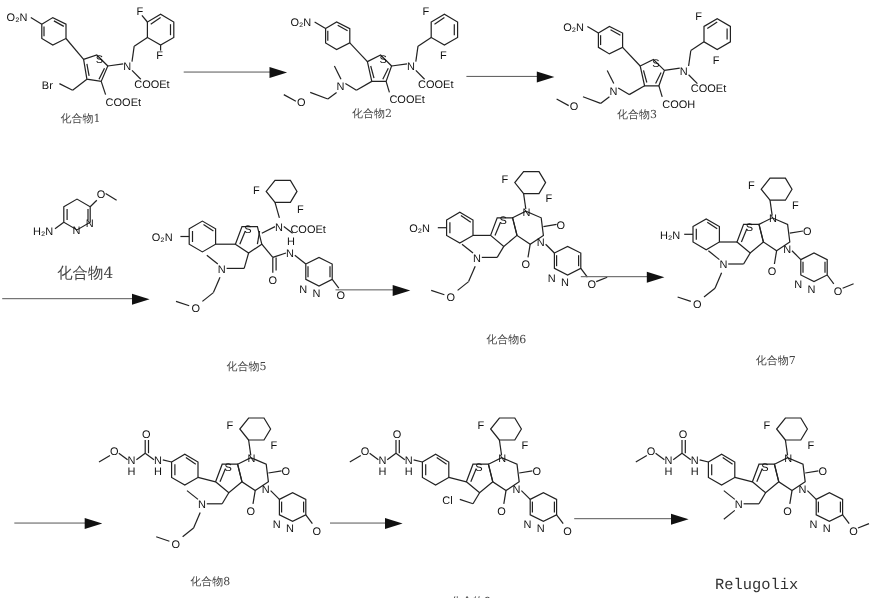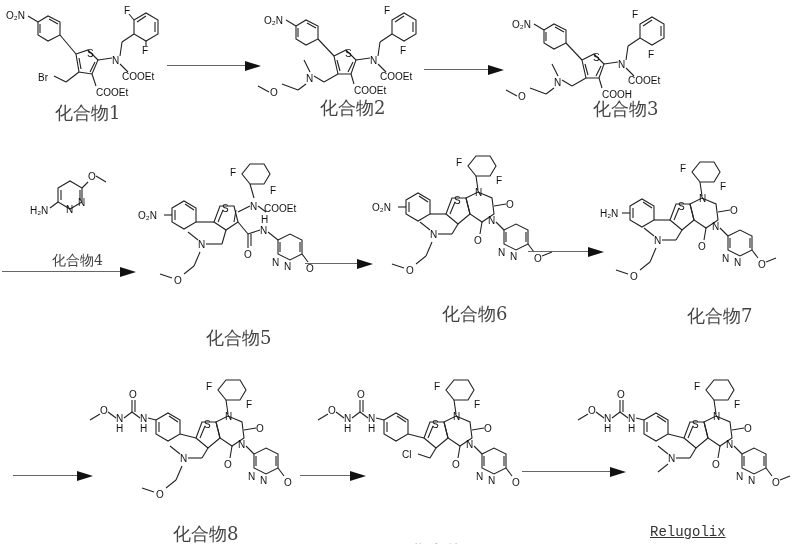--- a/index.html
+++ b/index.html
@@ -1,22 +1,22 @@
 <!DOCTYPE html>
 <html><head>
 <meta charset="utf-8">
 <style>
   html,body{margin:0;padding:0;background:#fff;}
   body{width:800px;height:544px;position:relative;overflow:hidden;font-family:"Liberation Sans",sans-serif;color:#222;}
   .mol{position:absolute;}
   .mol svg{display:block;overflow:visible;}
   .mol svg line,.mol svg polyline,.mol svg polygon{stroke:#222;stroke-width:1.1;fill:none;}
   .mol svg text{font-family:"Liberation Sans",sans-serif;font-size:10px;fill:#111;}
-  .lbl{position:absolute;font-family:"DejaVu Serif","Liberation Serif",serif;font-size:18px;color:#444;white-space:nowrap;}
-  .lbl.mono{font-family:"Liberation Mono","DejaVu Sans Mono",monospace;font-size:14px;color:#333;text-decoration:underline;}
+  .lbl{position:absolute;font-family:"DejaVu Serif","Liberation Serif",serif;font-size:10px;color:#444;white-space:nowrap;}
+  .lbl.mono{font-family:"Liberation Mono","DejaVu Sans Mono",monospace;font-size:14px;color:#333;}
   .arrow{position:absolute;height:12px;}
   .arrow .shaft{position:absolute;left:0;top:5px;height:1px;background:#666;}
   .arrow .head{position:absolute;top:1px;width:0;height:0;border-top:5px solid transparent;border-bottom:5px solid transparent;border-left:16px solid #111;}
   .reagent-lbl{position:absolute;font-family:"DejaVu Serif","Liberation Serif",serif;font-size:14px;color:#444;}
 </style>
 </head>
 <body>
 
 <div class="mol" style="left:4px;top:2px;">
   <svg width="160" height="95" viewBox="0 0 160 95">
@@ -135,37 +135,37 @@
     <text x="48" y="80">N</text>
     <line x1="52" y1="70" x2="46" y2="58"></line>
     <line x1="48" y1="82" x2="40" y2="88"></line>
     <line x1="40" y1="88" x2="24" y2="82"></line>
     <text x="12" y="94">O</text>
     <line x1="11" y1="90" x2="0" y2="84"></line>
     <line x1="93" y1="72" x2="96" y2="82"></line>
     <text x="96" y="92">COOH</text>
   </svg>
 </div>
-<div class="lbl" style="left:561px;top:97px;margin-left:32px;">化合物3</div>
+<div class="lbl" style="left:561px;top:97px;">化合物3</div>
 
 <div class="mol" style="left:30px;top:170px;">
   <svg width="80" height="80" viewBox="0 0 80 80">
     <polygon points="28,18 40,11 52,18 52,32 40,39 28,32"></polygon>
     <line x1="31" y1="20" x2="31" y2="30"></line>
     <line x1="50" y1="30" x2="50" y2="20"></line>
     <text x="36" y="43">N</text>
     <text x="48" y="36">N</text>
     <line x1="28" y1="32" x2="20" y2="38"></line>
     <text x="0" y="44">H₂N</text>
     <line x1="52" y1="18" x2="58" y2="12"></line>
     <text x="58" y="10">O</text>
     <line x1="66" y1="6" x2="76" y2="12"></line>
   </svg>
 </div>
-<div class="reagent-lbl" style="left:52px;top:252px;">化合物4</div>
+<div class="reagent-lbl" style="left:52px;top:240px;">化合物4</div>
 
 <div class="arrow" style="left:2px;top:266px;width:136px;">
   <div class="shaft" style="width:120px;"></div>
   <div class="head" style="left:118px;"></div>
 </div>
 
 <div class="mol" style="left:138px;top:170px;">
   <svg width="175" height="150" viewBox="0 0 175 150">
     <polygon points="34,38 46,31 58,38 58,52 46,59 34,52"></polygon>
     <line x1="37" y1="40" x2="37" y2="50"></line>
@@ -304,21 +304,21 @@
     <line x1="82" y1="60" x2="76" y2="70"></line>
     <line x1="76" y1="70" x2="62" y2="70"></line>
     <text x="54" y="74">N</text>
     <line x1="54" y1="66" x2="44" y2="58"></line>
     <line x1="56" y1="78" x2="50" y2="92"></line>
     <line x1="50" y1="92" x2="40" y2="100"></line>
     <text x="30" y="110">O</text>
     <line x1="28" y1="104" x2="16" y2="100"></line>
   </svg>
 </div>
-<div class="lbl" style="left:687px;top:304px;">化合物7</div>
+<div class="lbl" style="left:687px;top:321px;">化合物7</div>
 
 <div class="arrow" style="left:13px;top:470px;width:80px;">
   <div class="shaft" style="width:66px;"></div>
   <div class="head" style="left:64px;"></div>
 </div>
 
 <div class="mol" style="left:86px;top:390px;">
   <svg width="210" height="140" viewBox="0 0 210 140">
 
     <line x1="4" y1="30" x2="14" y2="24"></line>

